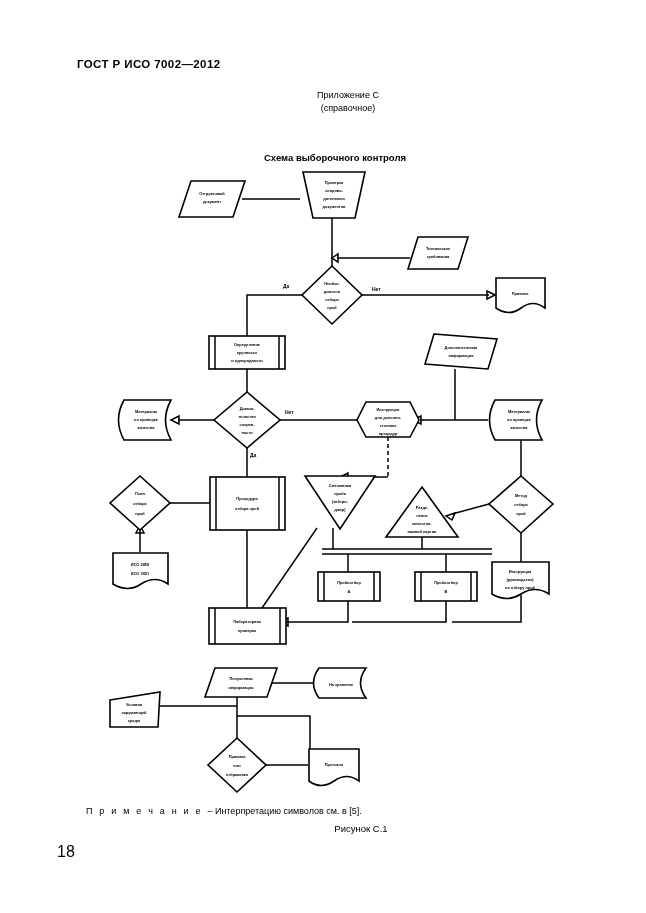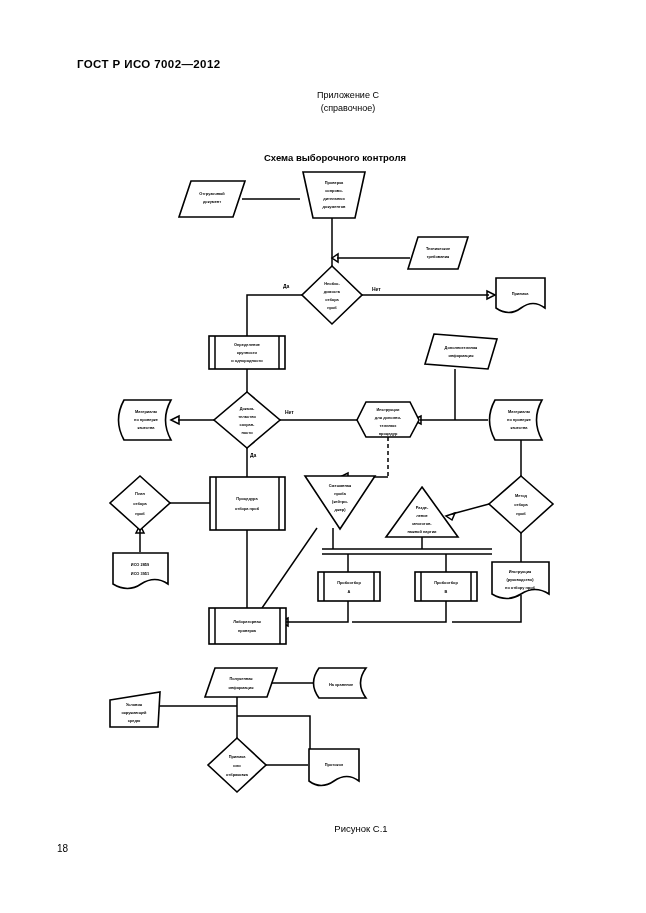--- a/index.html
+++ b/index.html
@@ -27,21 +27,21 @@
   }
   .note{
     position:absolute;left:86px;top:806px;font-size:9px;
     letter-spacing:0px;white-space:nowrap;
   }
   .note .sp{letter-spacing:2.2px;}
   .fig-caption{
     position:absolute;left:0;top:823px;width:646px;text-align:center;
     font-size:9.5px;transform:translateX(38px);
   }
-  .page-num{position:absolute;left:57px;top:843px;font-size:10px;}
+  .page-num{position:absolute;left:57px;top:843px;font-size:16px;}
 
   
   #diagram{position:absolute;left:0;top:0;width:646px;height:913px;}
   #diagram svg{display:block;}
   .shape{fill:#ffffff;stroke:#000000;stroke-width:1.6;}
   .conn{stroke:#000000;stroke-width:1.5;fill:none;}
   .conn-dash{stroke:#000000;stroke-width:1.5;fill:none;stroke-dasharray:4 3;}
   .bar{stroke:#000000;stroke-width:1.6;fill:none;}
   .lbl{
     font-family:"Liberation Sans","DejaVu Sans",sans-serif;
@@ -327,18 +327,21 @@
     </g>
 
     <g>
       <path class="shape" d="M309,749 H359 V781 q-12,-9 -25,0 q-13,9 -25,0 Z"></path>
       <text class="lbl" x="334" y="766">Протокол</text>
     </g>
 
   </svg>
   </div>
 
+  <div class="note">
+    <span class="sp">П р и м е ч а н и е </span><span>– Интерпретацию символов см. в [5].</span>
+  </div>
 
   <div class="fig-caption">Рисунок С.1</div>
 
   <div class="page-num">18</div>
 
 </div>
 
 </body></html>

